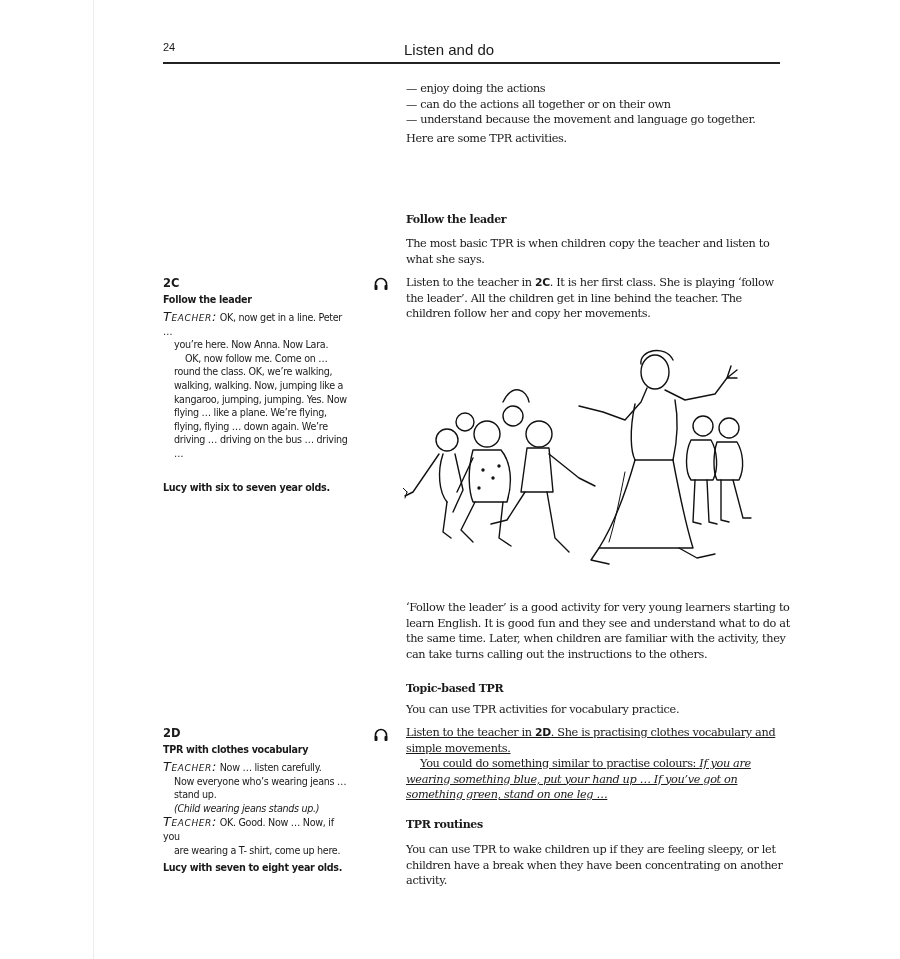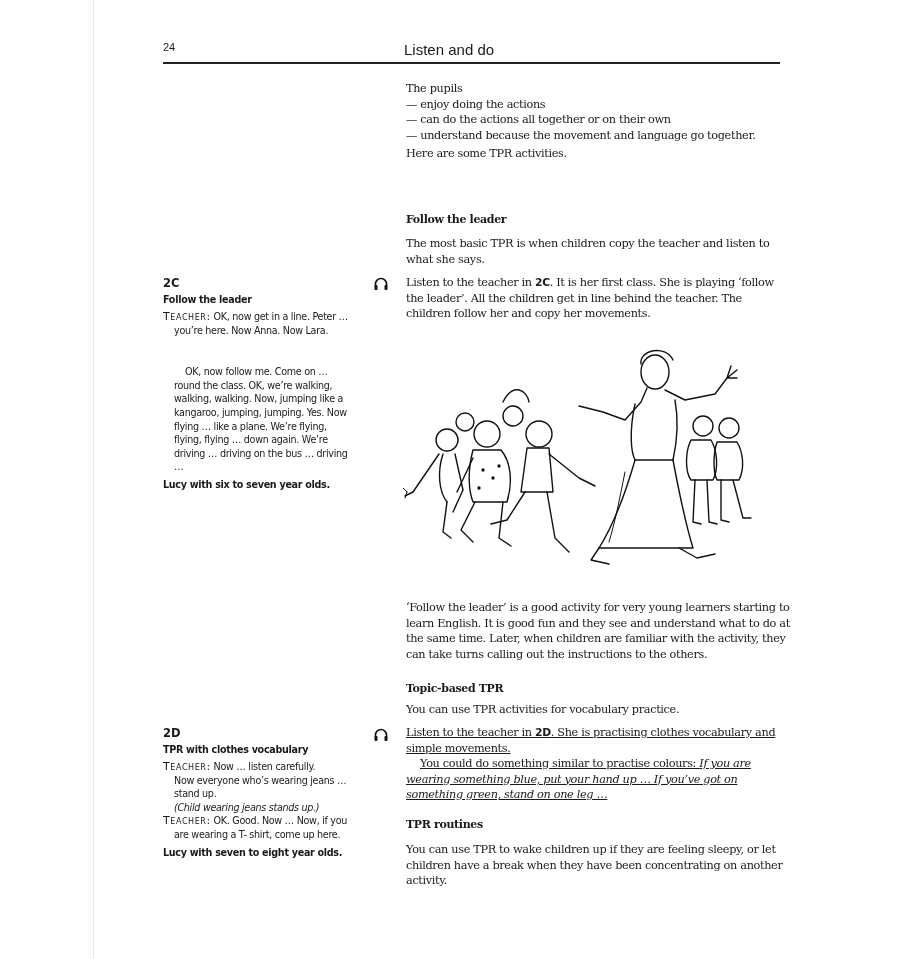--- a/index.html
+++ b/index.html
@@ -15,39 +15,38 @@
   .abs { position: absolute; }
   p { margin: 0; }
   .bold { font-weight: bold; }
   .head-serif { font-family: "DejaVu Serif", serif; font-weight: bold; font-size: 11px; letter-spacing: -0.35px; }
   .indent { text-indent: 14px; }
   .bullet-list { list-style: none; margin: 0; padding: 0; }
   .bullet-list li::before { content: "— "; }
 
   .side-code { font-family: "DejaVu Sans", sans-serif; font-weight: bold; font-size: 11.5px; }
   .side-title { font-family: "DejaVu Sans", sans-serif; font-weight: bold; font-size: 9.6px; letter-spacing: -0.3px; }
-  .speaker { font-variant: small-caps; letter-spacing: 0.6px; font-size: 11px; }
+  .speaker { font-variant: small-caps; letter-spacing: 0.6px; font-size: 13px; font-style: italic; }
   .script-cont { padding-left: 11px; }
-  .script-cont.deep { padding-left: 22px; margin-top: 28px; }
+  .script-cont.deep { padding-left: 22px; }
   .headphones { position: absolute; width: 16px; height: 16px; }
   .illustration { position: absolute; left: 403px; top: 342px; width: 356px; height: 236px; }
 </style>
 </head>
 <body>
 
 <div class="page-edge"></div>
 
 <div class="header">
   <span class="page-num">24</span>
   <span class="running-head">Listen and do</span>
   <div class="header-rule"></div>
 </div>
 
 <div class="abs serif" style="left:406px; top:81px; width:380px;">
-  <p>The pupils</p>
   <ul class="bullet-list">
     <li>enjoy doing the actions</li>
     <li>can do the actions all together or on their own</li>
     <li>understand because the movement and language go together.</li>
   </ul>
   <p style="margin-top:3px;">Here are some TPR activities.</p>
 </div>
 
 <div class="abs head-serif" style="left:406px; top:213px;">Follow the leader</div>
 <p class="abs serif" style="left:406px; top:236px; width:378px;">The most basic TPR is when children copy the teacher and listen to what she says.</p>
@@ -136,21 +135,21 @@
 
 <div class="abs" style="left:163px; top:276px; width:190px;">
   <div class="side-code">2C</div>
   <div class="side-title" style="margin-top:4px;">Follow the leader</div>
   <div class="sans" style="margin-top:5px;">
     <div><span class="speaker">Teacher:</span> <span>OK, now get in a line. Peter …</span></div>
     <div class="script-cont">you’re here. Now Anna. Now Lara.</div>
     <div class="script-cont deep">OK, now follow me. Come on …</div>
     <div class="script-cont">round the class. OK, we’re walking, walking, walking. Now, jumping like a kangaroo, jumping, jumping. Yes. Now flying … like a plane. We’re flying, flying, flying … down again. We’re driving … driving on the bus … driving …</div>
   </div>
-  <div class="side-title" style="margin-top:5px;">Lucy with six to seven year olds.</div>
+  <div class="side-title" style="margin-top:21px;">Lucy with six to seven year olds.</div>
 </div>
 
 <div class="abs" style="left:163px; top:726px; width:190px;">
   <div class="side-code">2D</div>
   <div class="side-title" style="margin-top:4px;">TPR with clothes vocabulary</div>
   <div class="sans" style="margin-top:5px;">
     <div><span class="speaker">Teacher:</span> <span>Now … listen carefully.</span></div>
     <div class="script-cont">Now everyone who’s wearing jeans … stand up.</div>
     <div class="script-cont" style="font-style:italic;">(Child wearing jeans stands up.)</div>
     <div><span class="speaker">Teacher:</span> <span>OK. Good. Now … Now, if you</span></div>

